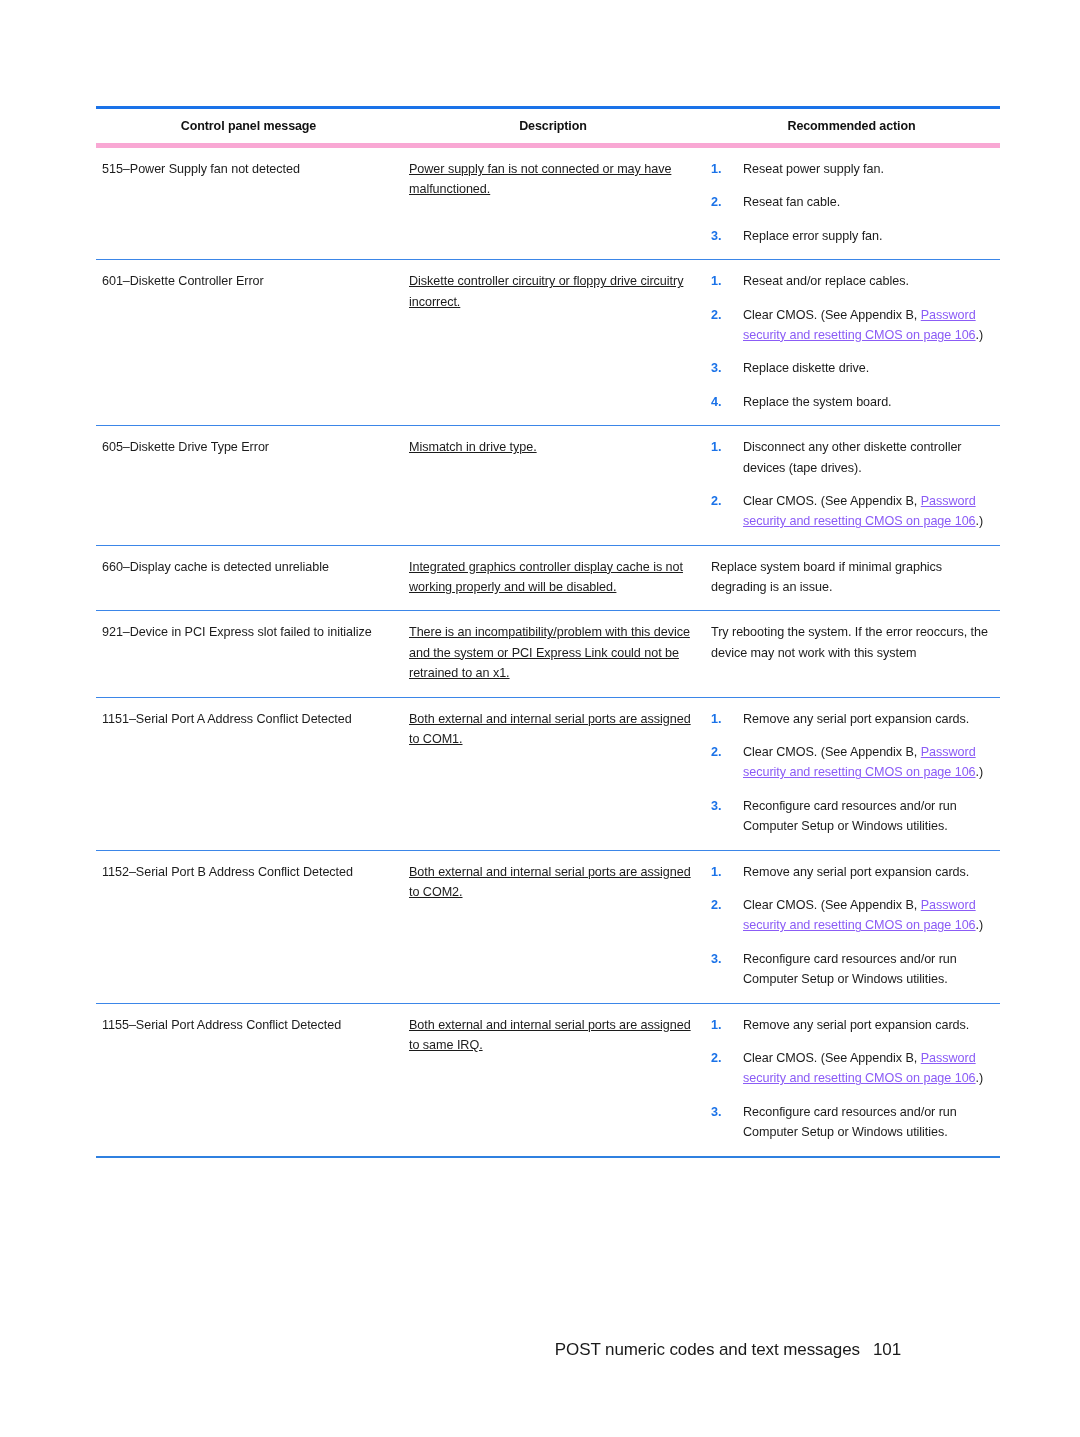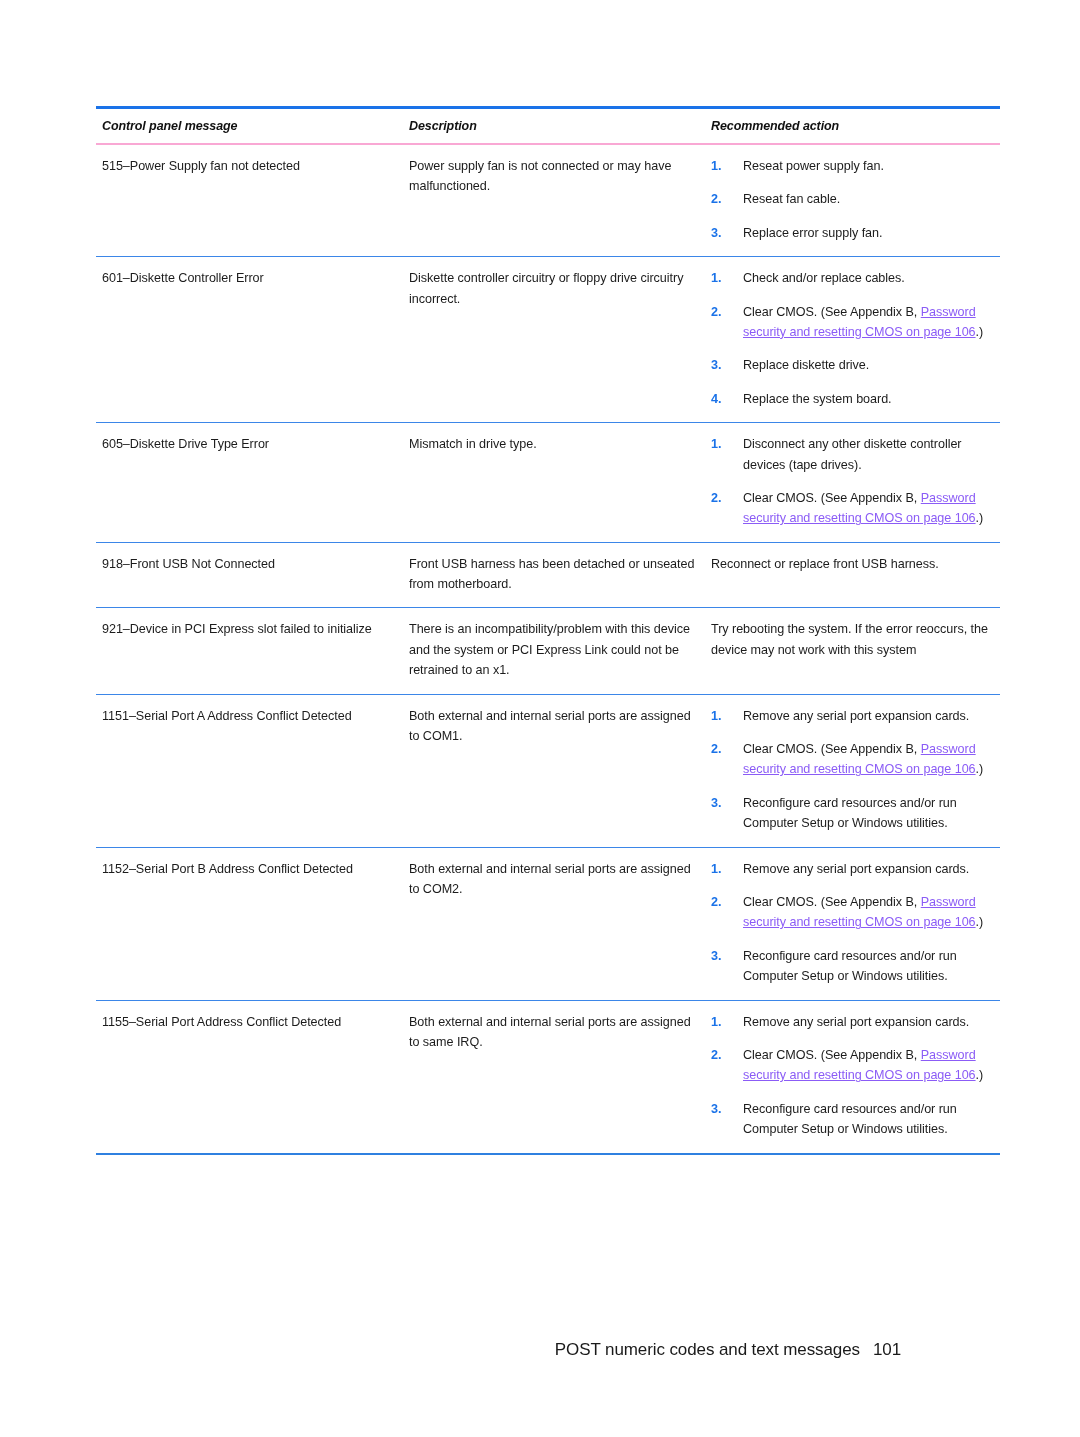--- a/index.html
+++ b/index.html
@@ -35,47 +35,46 @@
     width: 904px;
     border-collapse: collapse;
     table-layout: fixed;
   }
 
   table.doc-table col.c1 { width: 307px; }
   table.doc-table col.c2 { width: 302px; }
   table.doc-table col.c3 { width: 295px; }
 
   thead th {
-    text-align: left;
+    text-align: center;
     font-size: 12.5px;
     font-weight: bold;
     letter-spacing: -0.1px;
     color: #111111;
     padding: 10px 8px 10px 0;
     border-top: 3px solid #1a72e8;
-    border-bottom: 2px solid #f9a8d4;
+    border-bottom: 5px solid #f9a8d4;
     vertical-align: bottom;
-    font-style: italic;
   }
   thead th.h1 { padding-left: 6px; }
   thead th.h2 { padding-left: 6px; }
   thead th.h3 { padding-left: 6px; }
 
   tbody td {
     vertical-align: top;
     font-size: 12.6px;
     line-height: 1.62;
     color: #1c1c1c;
     padding: 11px 10px 13px 0;
     border-bottom: 1.5px solid #3b86e8;
     letter-spacing: -0.05px;
     margin-left: 25px;
   }
   tbody td.col-msg { padding-left: 6px; }
-  tbody td.col-desc { padding-left: 6px; }
+  tbody td.col-desc { padding-left: 6px; text-decoration: underline; }
   tbody td.col-act { padding-left: 6px; }
 
   tbody tr:last-child td {
     border-bottom: 2.5px solid #2f80e0;
   }
 
   .plain-action {
     display: block;
   }
 
@@ -165,21 +164,21 @@
               </ol>
             </td>
           </tr>
           <tr>
             <td class="col-msg">601–Diskette Controller Error</td>
             <td class="col-desc">Diskette controller circuitry or floppy drive circuitry incorrect.</td>
             <td class="col-act">
               <ol class="steps">
                 <li>
                   <span class="num">1.</span>
-                  <span class="step-text"><span>Check and/or replace cables.</span></span>
+                  <span class="step-text"><span>Reseat and/or replace cables.</span></span>
                 </li>
                 <li>
                   <span class="num">2.</span>
                   <span class="step-text"><span>Clear CMOS. (See Appendix B, </span><a class="xref" href="#">Password security and resetting CMOS on page 106</a><span>.)</span></span>
                 </li>
                 <li>
                   <span class="num">3.</span>
                   <span class="step-text"><span>Replace diskette drive.</span></span>
                 </li>
                 <li>
@@ -199,24 +198,24 @@
                   <span class="step-text"><span>Disconnect any other diskette controller devices (tape drives).</span></span>
                 </li>
                 <li>
                   <span class="num">2.</span>
                   <span class="step-text"><span>Clear CMOS. (See Appendix B, </span><a class="xref" href="#">Password security and resetting CMOS on page 106</a><span>.)</span></span>
                 </li>
               </ol>
             </td>
           </tr>
           <tr>
-            <td class="col-msg">918–Front USB Not Connected</td>
-            <td class="col-desc">Front USB harness has been detached or unseated from motherboard.</td>
-            <td class="col-act">
-              <span class="plain-action">Reconnect or replace front USB harness.</span>
+            <td class="col-msg">660–Display cache is detected unreliable</td>
+            <td class="col-desc">Integrated graphics controller display cache is not working properly and will be disabled.</td>
+            <td class="col-act">
+              <span class="plain-action">Replace system board if minimal graphics degrading is an issue.</span>
             </td>
           </tr>
           <tr>
             <td class="col-msg">921–Device in PCI Express slot failed to initialize</td>
             <td class="col-desc">There is an incompatibility/problem with this device and the system or PCI Express Link could not be retrained to an x1.</td>
             <td class="col-act">
               <span class="plain-action">Try rebooting the system. If the error reoccurs, the device may not work with this system</span>
             </td>
           </tr>
           <tr>

